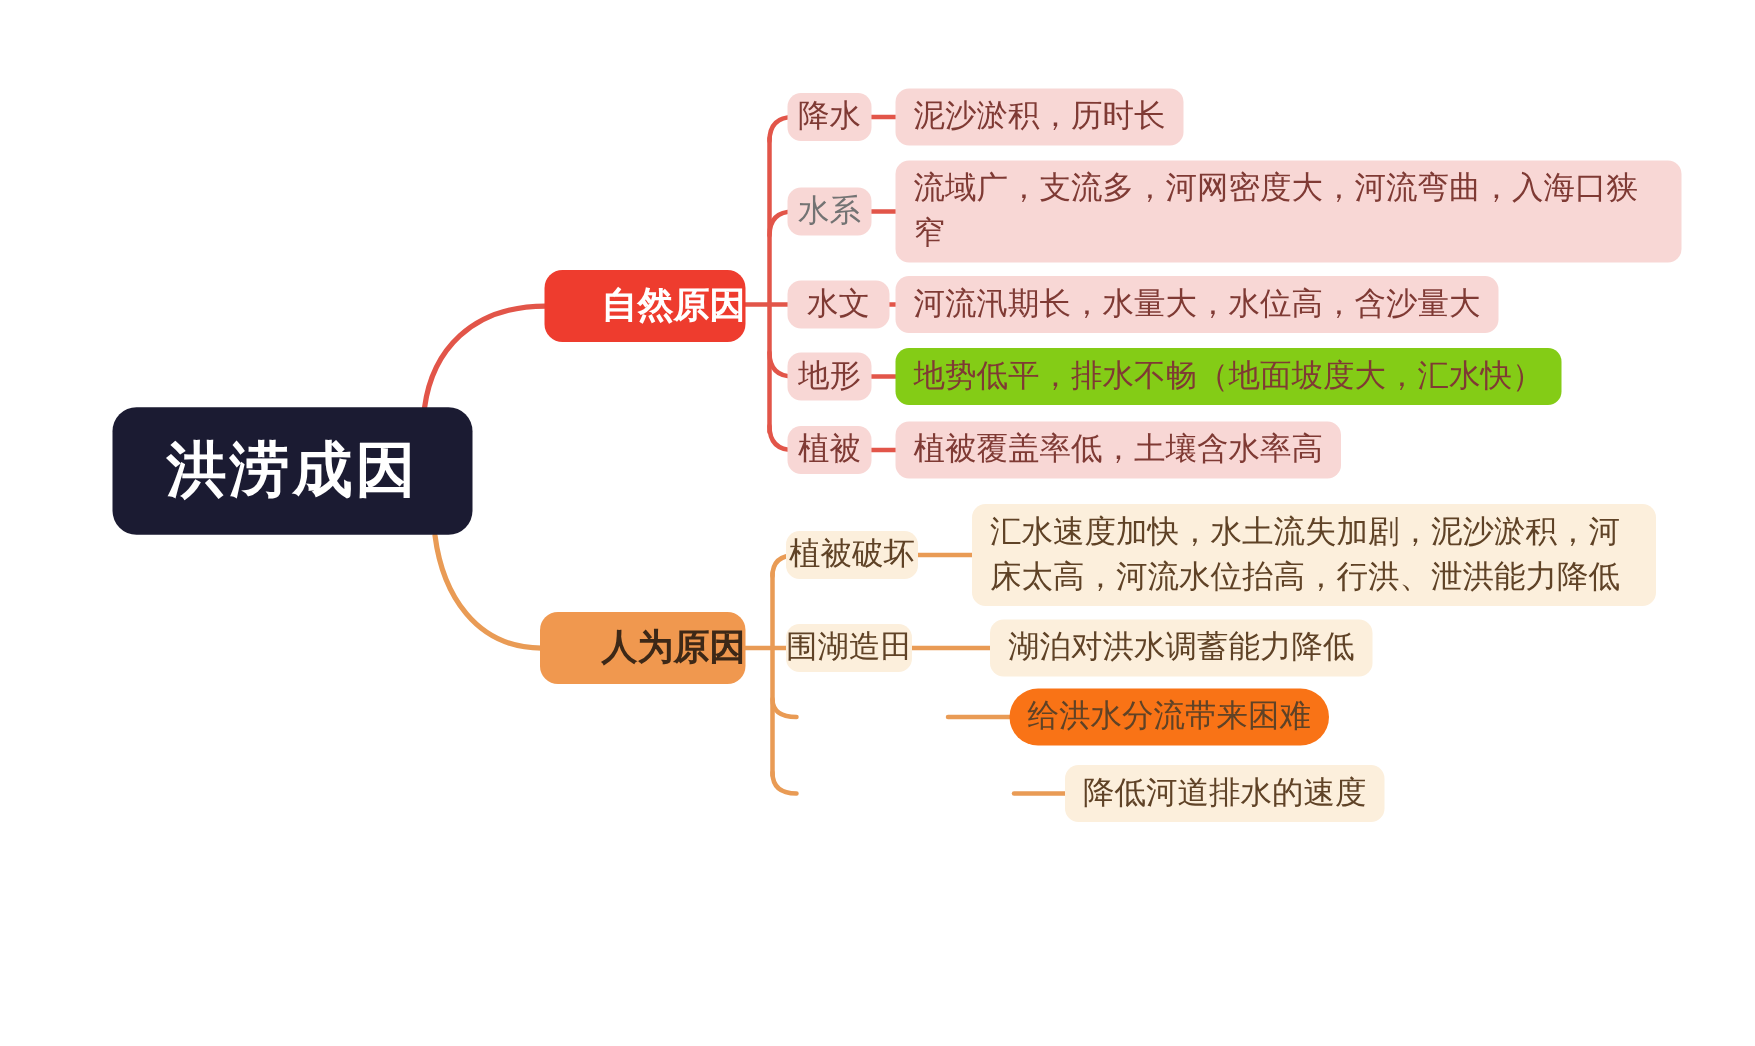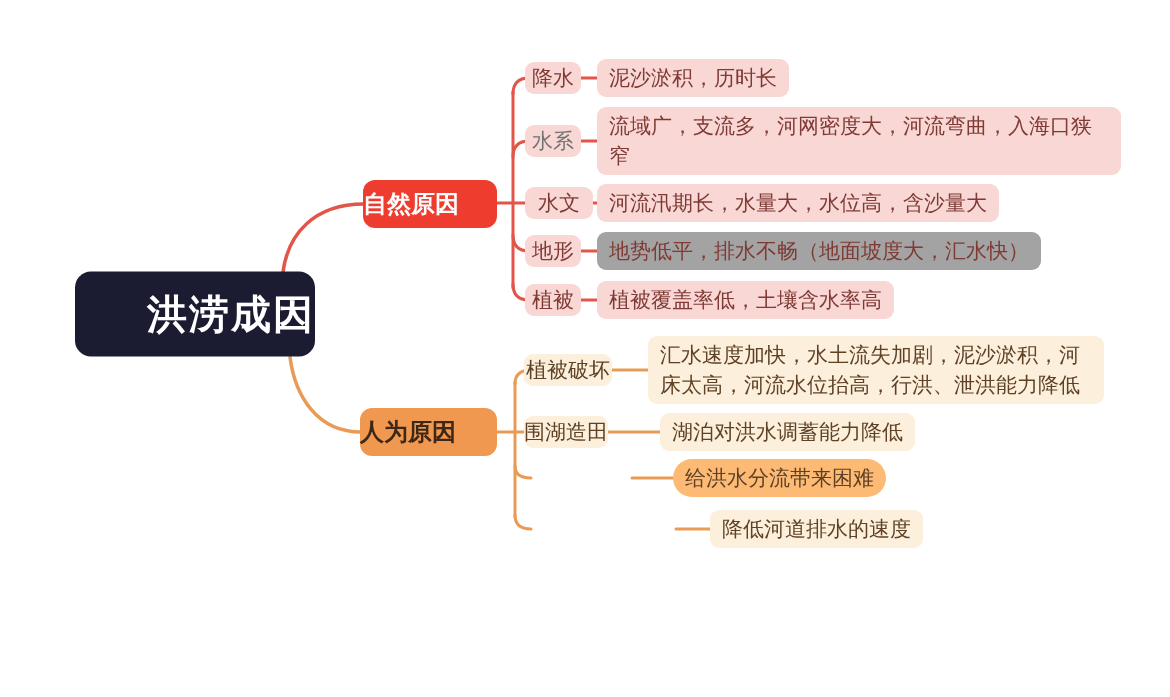--- a/index.html
+++ b/index.html
@@ -28,30 +28,30 @@
   }
   .node {
     position: absolute;
     transform: translateY(-50%);
     box-sizing: border-box;
   }
   .root-node {
     width: 240px;
     height: 85px;
     line-height: 85px;
-    text-align: right;
+    text-align: center;
     border-radius: 16px;
     font-size: 40px;
     font-weight: bold;
     letter-spacing: 2px;
   }
   .parent-node {
     height: 48px;
     line-height: 48px;
-    text-align: left;
+    text-align: right;
     border-radius: 12px;
     font-size: 24px;
     font-weight: bold;
   }
   .label-node {
     height: 32px;
     line-height: 32px;
     text-align: center;
     border-radius: 9px;
     font-size: 21px;
@@ -103,26 +103,26 @@
 
   <div class="node label-node" style="left: 525px; top: 78px; width: 56px; background: rgb(248, 215, 213); color: rgb(127, 58, 52);">降水</div>
   <div class="node label-node" style="left: 525px; top: 141px; width: 56px; background: rgb(248, 215, 213); color: #737373;">水系</div>
   <div class="node label-node" style="left: 525px; top: 203px; width: 68px; background: rgb(248, 215, 213); color: rgb(127, 58, 52);">水文</div>
   <div class="node label-node" style="left: 525px; top: 251px; width: 56px; background: rgb(248, 215, 213); color: rgb(127, 58, 52);">地形</div>
   <div class="node label-node" style="left: 525px; top: 300px; width: 56px; background: rgb(248, 215, 213); color: rgb(127, 58, 52);">植被</div>
 
   <div class="node detail-node nowrap" style="left: 597px; top: 78px; background: rgb(248, 215, 213); color: rgb(127, 58, 52);">泥沙淤积，历时长</div>
   <div class="node detail-node" style="left: 597px; top: 141px; width: 524px; background: rgb(248, 215, 213); color: rgb(127, 58, 52);">流域广，支流多，河网密度大，河流弯曲，入海口狭窄</div>
   <div class="node detail-node nowrap" style="left: 597px; top: 203px; background: rgb(248, 215, 213); color: rgb(127, 58, 52);">河流汛期长，水量大，水位高，含沙量大</div>
-  <div class="node detail-node nowrap" style="left: 597px; top: 251px; background: #a3a3a3; color: rgb(127, 58, 52); text-align: center;">地势低平，排水不畅（地面坡度大，汇水快）</div>
+  <div class="node detail-node nowrap" style="left: 597px; top: 251px; background: #84cc16; color: rgb(127, 58, 52); text-align: center;">地势低平，排水不畅（地面坡度大，汇水快）</div>
   <div class="node detail-node nowrap" style="left: 597px; top: 300px; background: rgb(248, 215, 213); color: rgb(127, 58, 52);">植被覆盖率低，土壤含水率高</div>
 
   <div class="node parent-node" style="left: 360px; top: 432px; width: 137px; background: rgb(240, 152, 79); color: rgb(61, 40, 23);">人为原因</div>
 
   <div class="node label-node" style="left: 524px; top: 370px; width: 88px; background: rgb(252, 239, 220); color: rgb(95, 66, 38);">植被破坏</div>
   <div class="node label-node" style="left: 524px; top: 432px; width: 84px; background: rgb(252, 239, 220); color: rgb(95, 66, 38);">围湖造田</div>
 
   <div class="node detail-node" style="left: 648px; top: 370px; width: 456px; background: rgb(252, 239, 220); color: rgb(95, 66, 38);">汇水速度加快，水土流失加剧，泥沙淤积，河床太高，河流水位抬高，行洪、泄洪能力降低</div>
   <div class="node detail-node nowrap" style="left: 660px; top: 432px; background: rgb(252, 239, 220); color: rgb(95, 66, 38);">湖泊对洪水调蓄能力降低</div>
-  <div class="node detail-node nowrap" style="left: 673px; top: 478px; background: #fdba74; color: rgb(95, 66, 38); border-radius: 19px;">给洪水分流带来困难</div>
+  <div class="node detail-node nowrap" style="left: 673px; top: 478px; background: #f97316; color: rgb(95, 66, 38); border-radius: 19px;">给洪水分流带来困难</div>
   <div class="node detail-node nowrap" style="left: 710px; top: 529px; background: rgb(252, 239, 220); color: rgb(95, 66, 38);">降低河道排水的速度</div>
 
 </div>
 
 </body></html>

